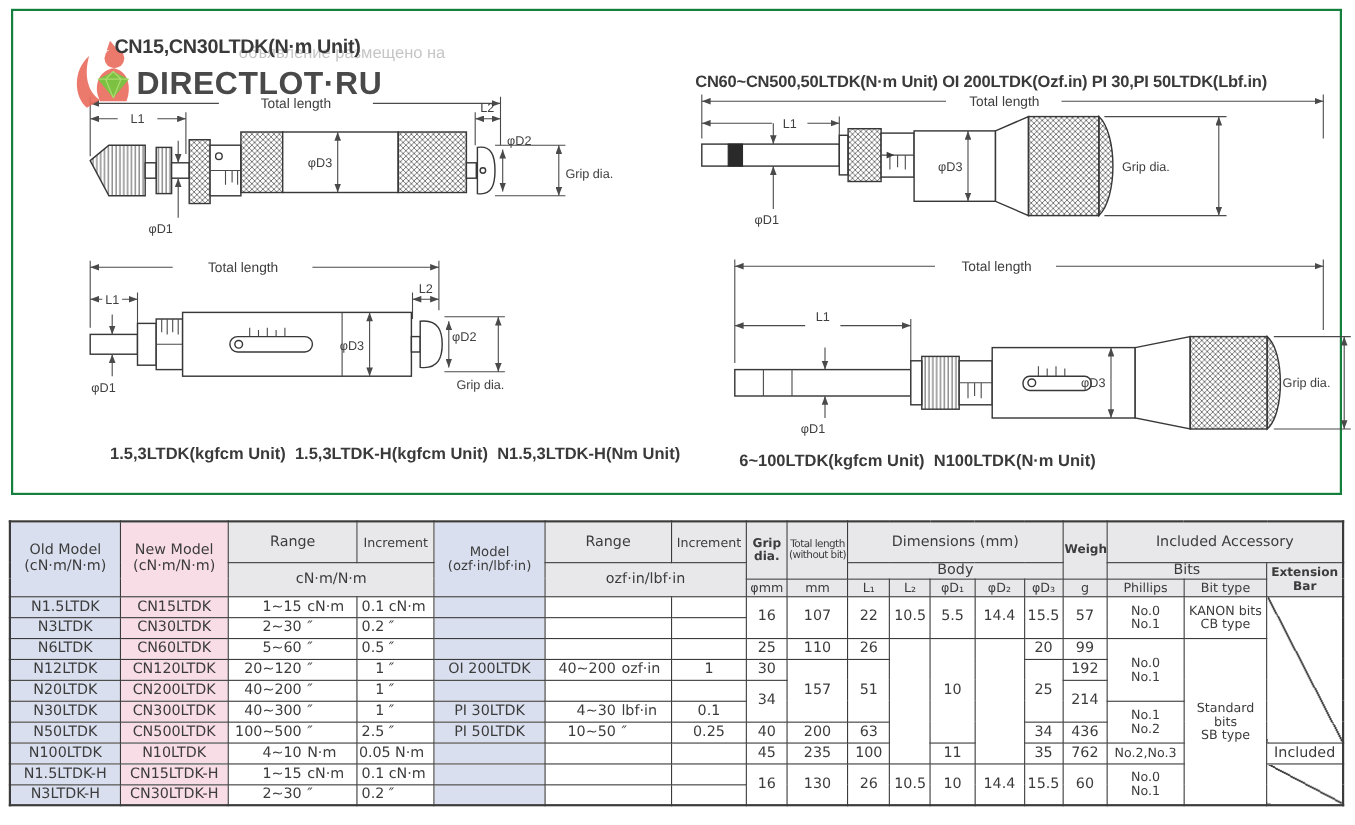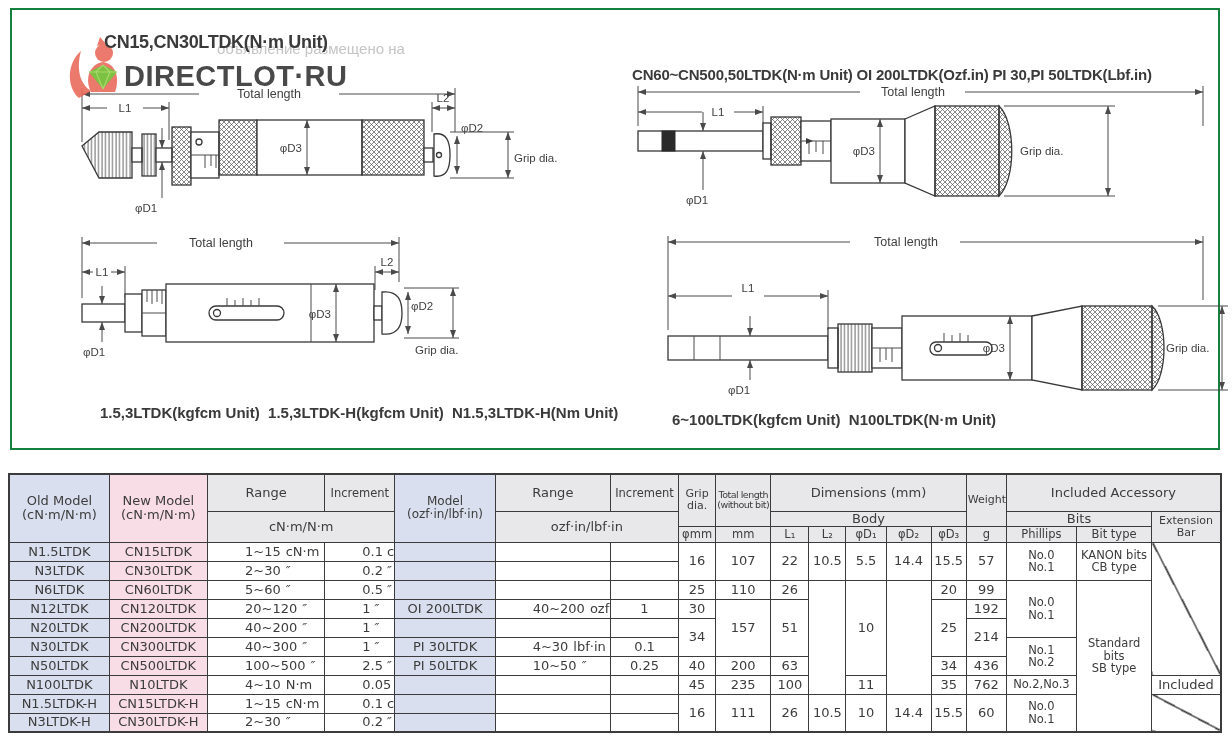--- a/index.html
+++ b/index.html
@@ -36,26 +36,26 @@
   table.spec td {
     border:1px solid #3b3b3b; text-align:center; vertical-align:middle;
     padding:0 1px; white-space:pre-line; line-height:1.08; overflow:hidden;
   }
   tr.hr1 { height:37px;padding-left:27px; } tr.hr2 { height:14px;margin-left:32px; } tr.hr3 { height:16px; }
   tr.dr  { height:19px; }
   .hd { background:#e8e8ea; }
   .cb { background:#d9dfee; }
   .cp { background:#f8dce6; }
   .sm   { font-size:11.5px; }
-  .smm  { font-size:11px; }
+  .smm  { font-size:11px;font-weight:bold; }
   .tiny { font-size:9.5px; letter-spacing:-0.5px; }
   .mh   { font-size:12px; }
   .ph   { font-size:11.5px; line-height:1.15;margin-left:26px; }
   .bt   { font-size:11.5px; line-height:1.15;margin-top:48px; }
-  .flexcell { display:flex; align-items:center; height:100%;padding-left:36px; }
+  .flexcell { display:flex; align-items:center; height:100%; }
   .v  { flex:1; text-align:right; }
   .u  { width:44px; text-align:left; padding-left:5px; }
   .u2 { width:40px; text-align:left; padding-left:4px; }
   .ru { font-style:italic; }
   .diag {
     background-image:linear-gradient(to top right,
       transparent calc(50% - 0.8px), #3b3b3b calc(50% - 0.8px),
       #3b3b3b calc(50% + 0.8px), transparent calc(50% + 0.8px));
   }
 </style>
@@ -449,21 +449,21 @@
   </tr>
   <tr class="dr">
     <td class="cb">N1.5LTDK-H</td>
     <td class="cp">CN15LTDK-H</td>
     <td><div class="flexcell"><span class="v">1~15</span><span class="u">cN·m</span></div></td>
     <td><div class="flexcell"><span class="v">0.1</span><span class="u2">cN·m</span></div></td>
     <td class="cb"></td>
     <td></td>
     <td></td>
     <td rowspan="2">16</td>
-    <td rowspan="2">111</td>
+    <td rowspan="2">130</td>
     <td rowspan="2">26</td>
     <td rowspan="2">10.5</td>
     <td rowspan="2">10</td>
     <td rowspan="2">14.4</td>
     <td rowspan="2">15.5</td>
     <td rowspan="2">60</td>
     <td rowspan="2" class="ph">No.0
 No.1</td>
     <td rowspan="2" class="diag"></td>
   </tr>

